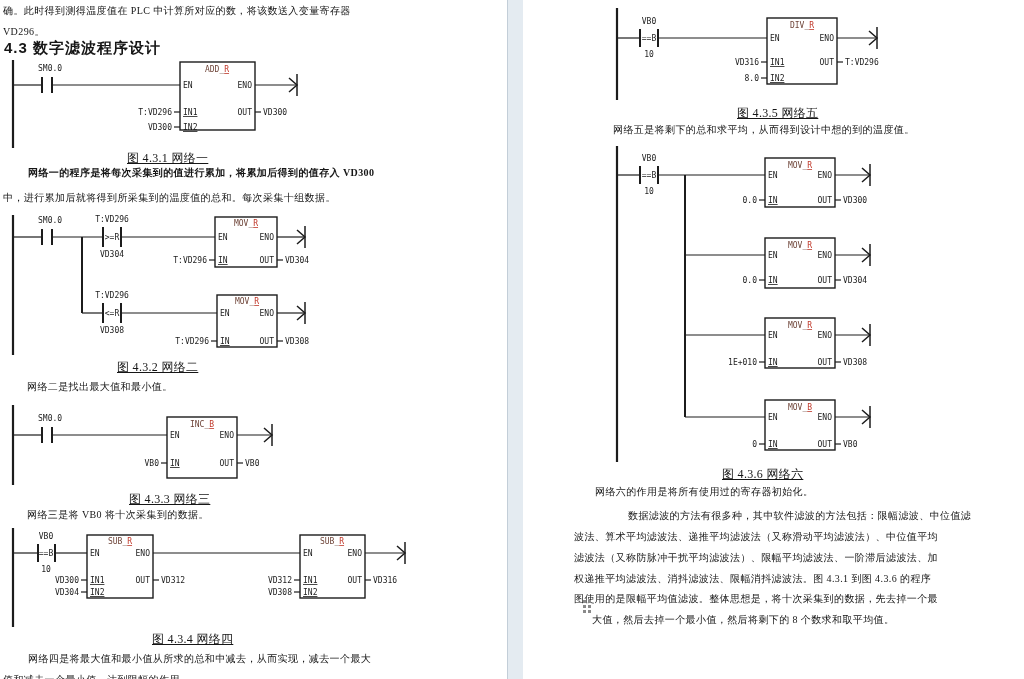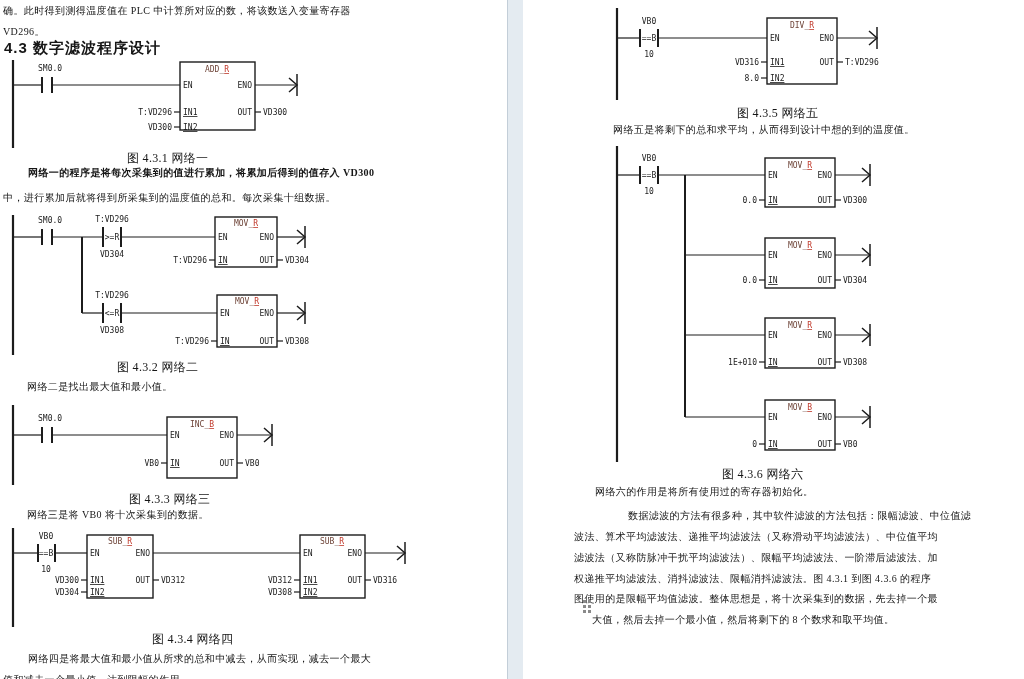--- a/index.html
+++ b/index.html
@@ -2,21 +2,21 @@
 <html><head>
 <meta charset="utf-8">
 <style>
   html,body{margin:0;padding:0;}
   body{width:1024px;height:679px;position:relative;background:#ffffff;overflow:hidden;
        font-family:"Liberation Serif",serif;color:#161616;}
   .page{position:absolute;top:0;height:679px;background:#fff;}
   #page-gap{position:absolute;top:0;left:507px;width:15px;height:679px;background:#e4ebf1;
             border-left:1px solid #c3ced8;border-right:1px solid #c3ced8;}
   .line{position:absolute;font-size:10px;white-space:nowrap;letter-spacing:.4px;}
-  .caption{position:absolute;font-size:12px;white-space:nowrap;letter-spacing:.3px;}
+  .caption{position:absolute;font-size:12px;white-space:nowrap;letter-spacing:.3px;text-decoration:underline;}
   .heading{position:absolute;font-family:"Liberation Sans",sans-serif;font-weight:bold;
            font-size:15px;letter-spacing:1px;white-space:nowrap;}
   svg.lad{position:absolute;overflow:visible;}
   svg.lad line,svg.lad polyline,svg.lad rect{stroke:#1c1c1c;fill:none;stroke-width:1.2;}
   svg.lad .rail{stroke-width:2.2;}
   svg.lad .bar{stroke-width:2;}
   svg.lad rect{stroke-width:1.4;}
   svg.lad .arr{stroke-width:1.5;}
   svg.lad text{font-family:"DejaVu Sans Mono",monospace;font-size:8px;fill:#1c1c1c;}
   .pin{fill:#2e7fa3;}

